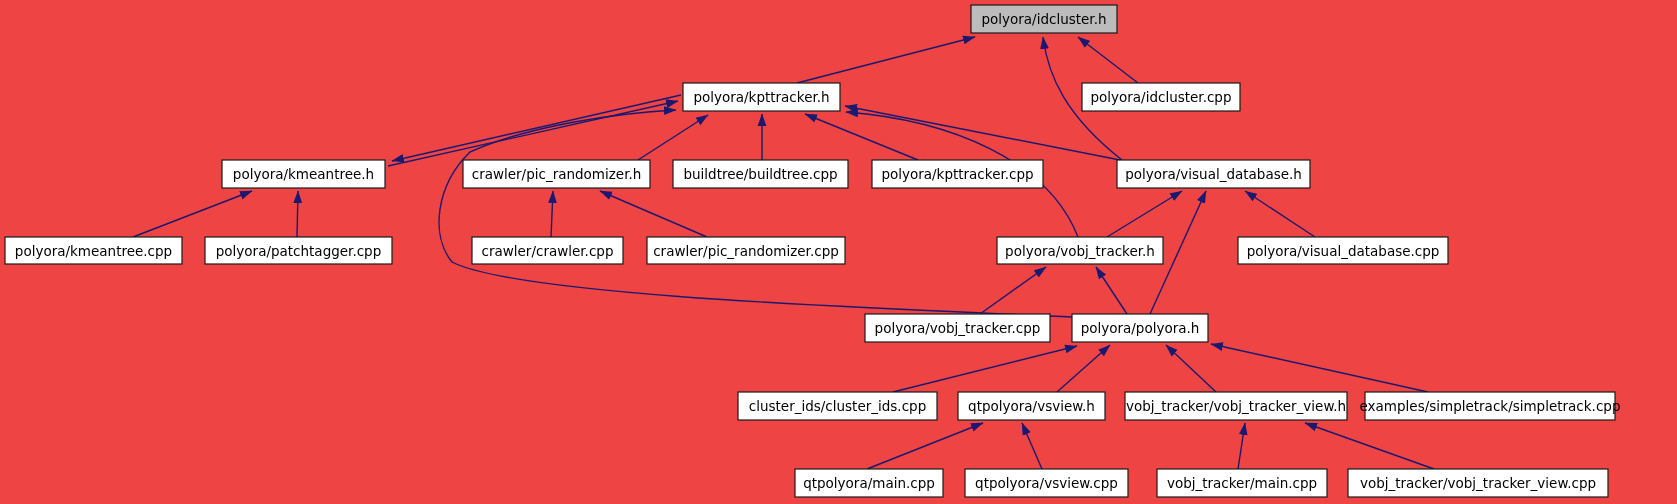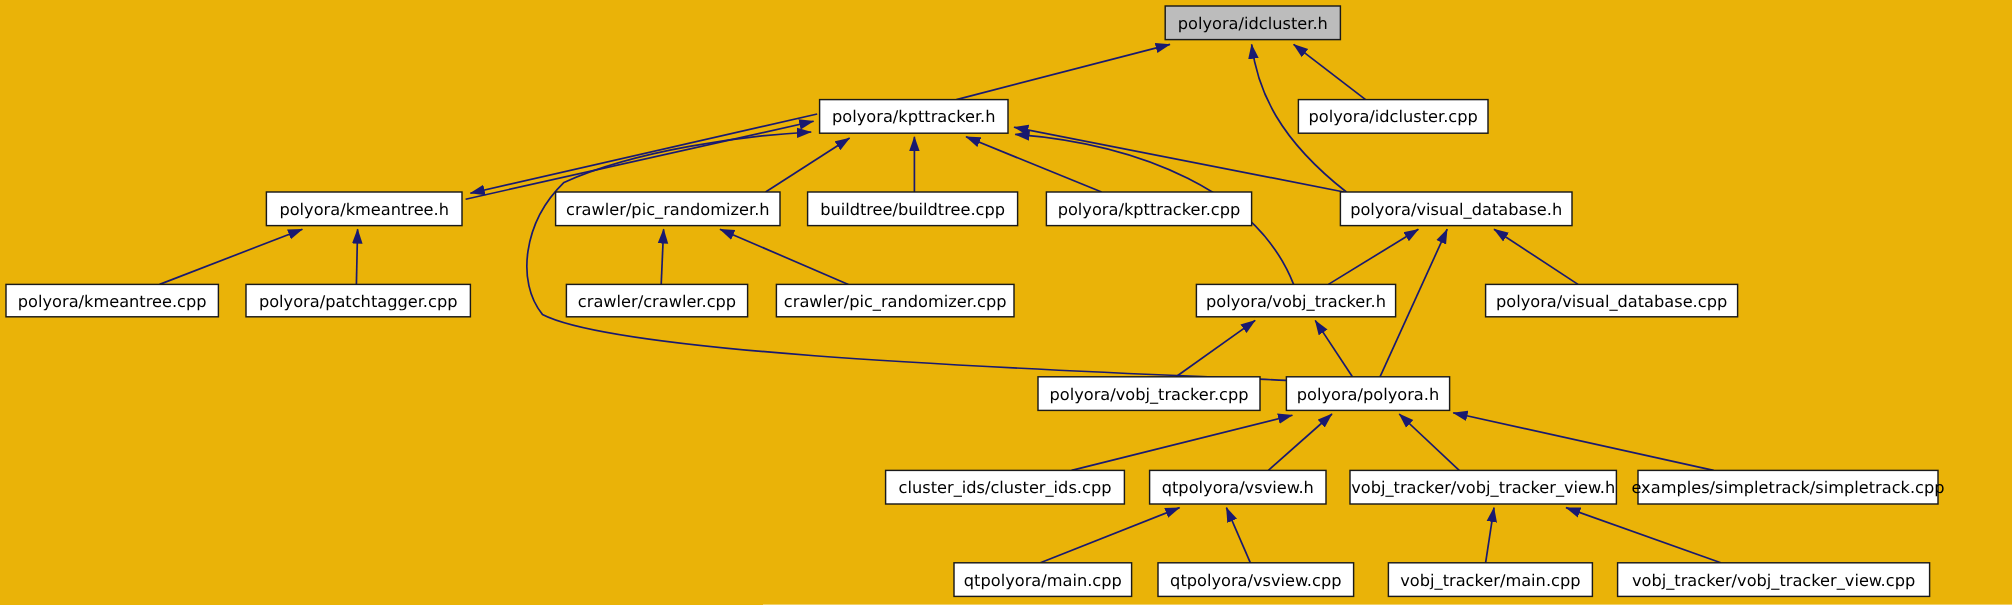--- a/index.html
+++ b/index.html
@@ -5,21 +5,21 @@
   html, body {
     margin: 0;
     padding: 0;
     background: #ffffff;
     font-family: "DejaVu Sans", "Liberation Sans", sans-serif;
   }
   #canvas {
     position: relative;
     width: 1677px;
     height: 504px;
-    background: #eab308;
+    background: #ef4444;
     overflow: hidden;
   }
   svg { display: block; }
   .node-rect {
     stroke-width: 1.2px;
     cursor: pointer;
   }
   .node-label {
     font-family: "DejaVu Sans", "Liberation Sans", sans-serif;
     font-size: 13.5px;

